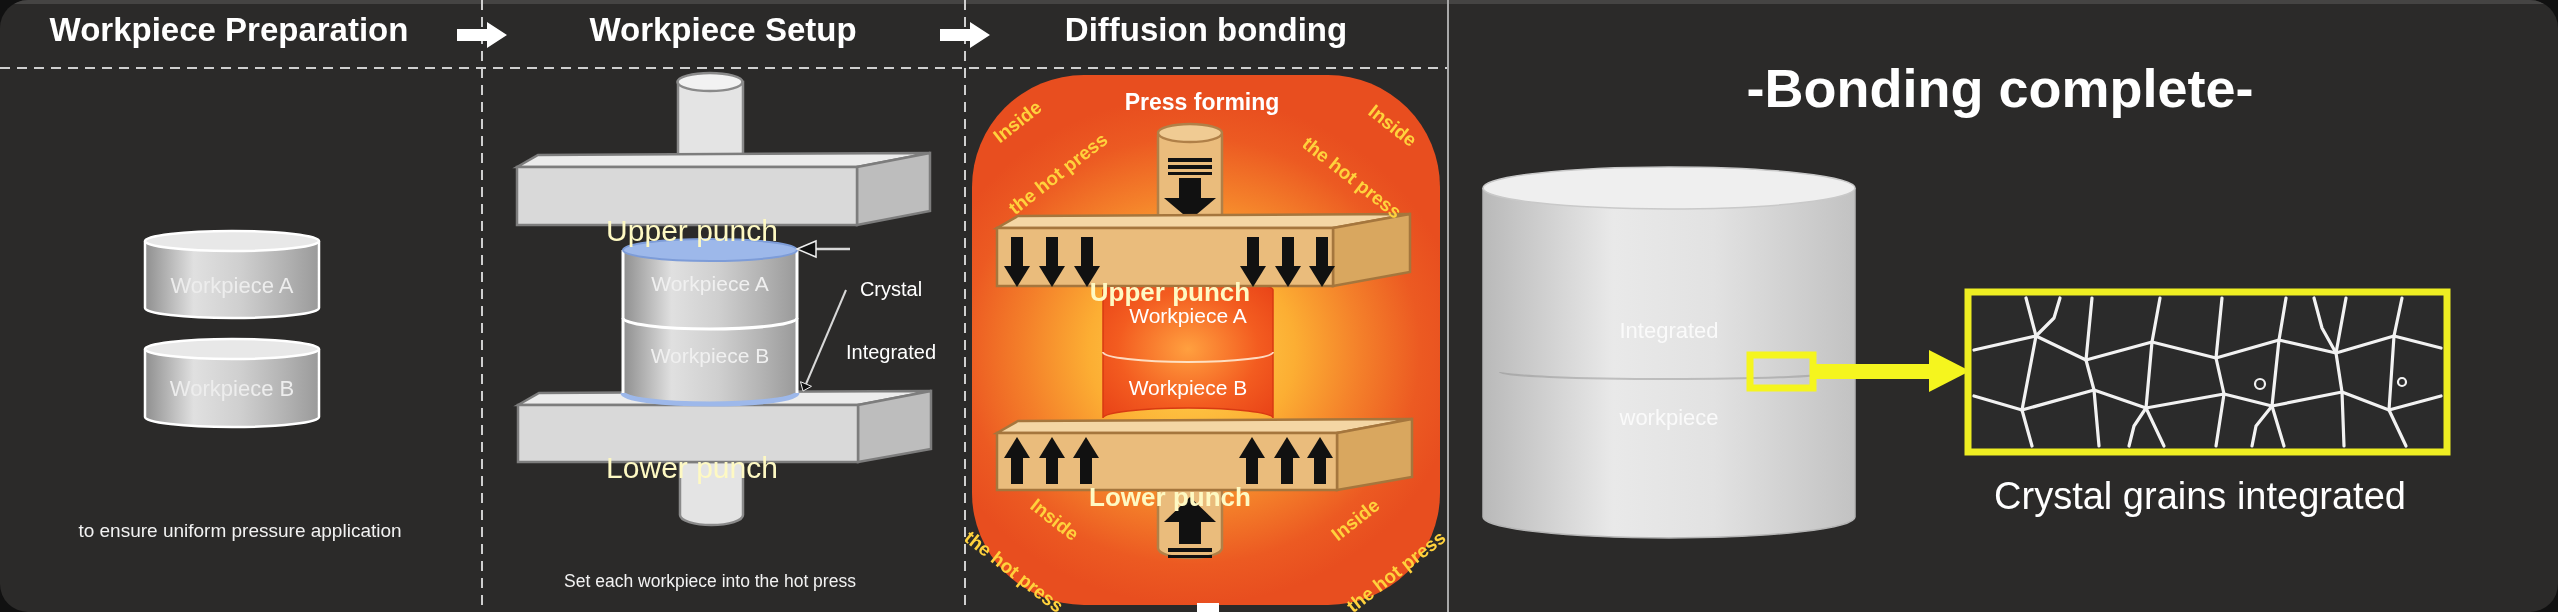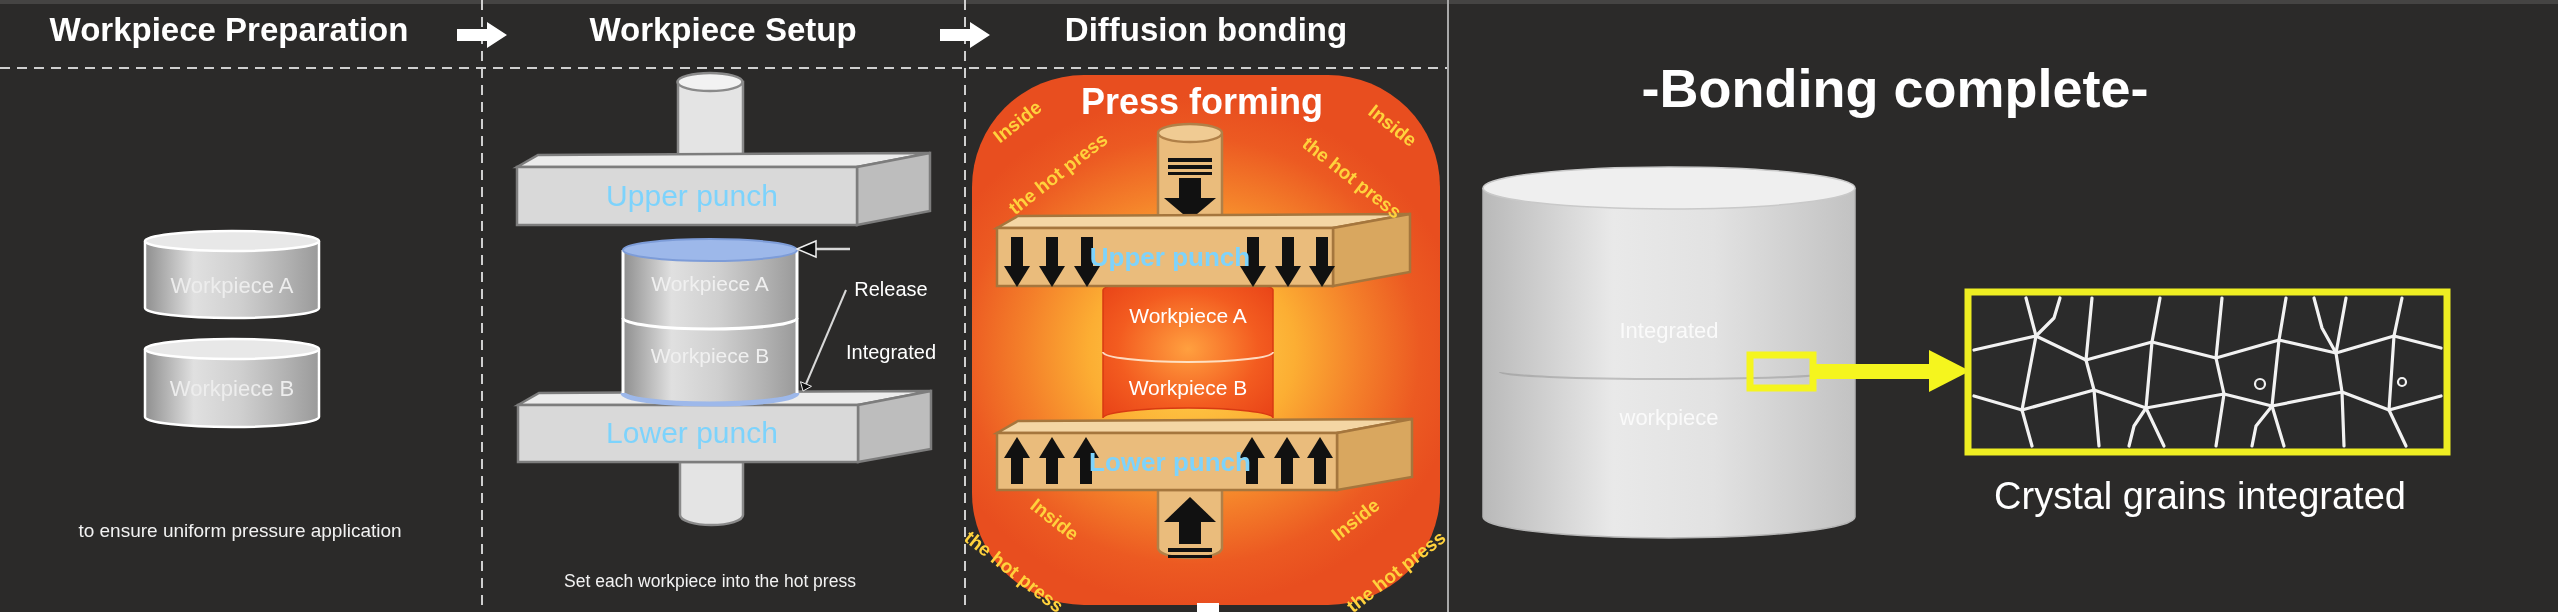--- a/index.html
+++ b/index.html
@@ -1,26 +1,27 @@
 <!DOCTYPE html>
 <html><head>
 <meta charset="utf-8">
 <style>
   html,body{margin:0;padding:0;background:#111;}
   #stage{
     position:relative;width:2558px;height:612px;overflow:hidden;
     background:#2b2a29;
     font-family:"Liberation Sans", sans-serif;
+    border-radius:28px;
   }
   #stage .toprim{position:absolute;left:0;top:0;width:2558px;height:4px;background:#454443;}
   .txt{position:absolute;color:#fff;white-space:pre;}
   .center{transform:translateX(-50%);text-align:center;}
   .hdr{font-size:33px;font-weight:bold;line-height:36px;top:12px;}
   .cap{color:#f2f2f2;}
-  .slab-label{color:#7dd3fc;}
+  .slab-label{color:#fef9c3;margin-top:35px;}
   .hotpress{
     position:absolute;left:972px;top:75px;width:468px;height:530px;border-radius:112px;
     background:radial-gradient(58% 48% at 47% 52%, #ffd952 0%, #fcae33 38%, #f4802a 62%, #ec5a22 84%, #e84e1f 100%);
   }
   .inside{
     position:absolute;color:#ffd23c;font-weight:bold;font-size:19px;line-height:22px;
     text-align:center;white-space:pre;
   }
   svg{position:absolute;left:0;top:0;}
 </style>
@@ -246,31 +247,31 @@
   <div class="txt center cap" style="left:240px;top:477px;font-size:19px;line-height:21.5px;">
     <div>to ensure uniform pressure application</div>
     
   </div>
 
   <div class="txt center slab-label" style="left:692px;top:178px;font-size:30px;line-height:36px;">Upper punch</div>
   <div class="txt center slab-label" style="left:692px;top:415px;font-size:30px;line-height:36px;">Lower punch</div>
   <div class="txt center" style="left:710px;top:272px;font-size:21px;color:#f0f0f0;">Workpiece A</div>
   <div class="txt center" style="left:710px;top:344px;font-size:21px;color:#f0f0f0;">Workpiece B</div>
   <div class="txt center" style="left:891px;top:237px;font-size:20px;line-height:21px;">
-    <div>Release</div>
+    <div>Crystal</div>
     <div>Integrated</div>
   </div>
   <div class="txt center cap" style="left:710px;top:536px;font-size:17.5px;line-height:18px;">
     <div>Set each workpiece into the hot press</div>
     
     
     
   </div>
 
-  <div class="txt center" style="left:1202px;top:84px;font-size:36px;font-weight:bold;line-height:36px;">Press forming</div>
+  <div class="txt center" style="left:1202px;top:84px;font-size:23px;font-weight:bold;line-height:36px;">Press forming</div>
   <div class="txt center slab-label" style="left:1170px;top:241px;font-size:26px;font-weight:bold;line-height:32px;">Upper punch</div>
   <div class="txt center slab-label" style="left:1170px;top:446px;font-size:26px;font-weight:bold;line-height:32px;">Lower punch</div>
   <div class="txt center" style="left:1188px;top:304px;font-size:21px;">Workpiece A</div>
   <div class="txt center" style="left:1188px;top:376px;font-size:21px;">Workpiece B</div>
 
   <div class="inside" style="left:1038px;top:148px;transform:translate(-50%,-50%) rotate(-38deg);">
     <div>Inside</div>
     <div>the hot press</div>
   </div>
   <div class="inside" style="left:1372px;top:152px;transform:translate(-50%,-50%) rotate(38deg);">
@@ -279,19 +280,19 @@
   </div>
   <div class="inside" style="left:1034px;top:546px;transform:translate(-50%,-50%) rotate(38deg);">
     <div>Inside</div>
     <div>the hot press</div>
   </div>
   <div class="inside" style="left:1376px;top:546px;transform:translate(-50%,-50%) rotate(-38deg);">
     <div>Inside</div>
     <div>the hot press</div>
   </div>
 
-  <div class="txt center" style="left:1895px;top:58px;font-size:54px;font-weight:bold;line-height:60px;">-Bonding complete-</div>
+  <div class="txt center" style="left:2000px;top:58px;font-size:54px;font-weight:bold;line-height:60px;">-Bonding complete-</div>
   <div class="txt center" style="left:1669px;top:258px;font-size:22px;line-height:29px;color:#fafafa;text-align:right;">
     <div>Integrated</div>
     <div>workpiece</div>
   </div>
   <div class="txt center" style="left:2200px;top:468px;font-size:38px;line-height:44px;margin-top:6px;">Crystal grains integrated</div>
 </div>
 
 </body></html>

